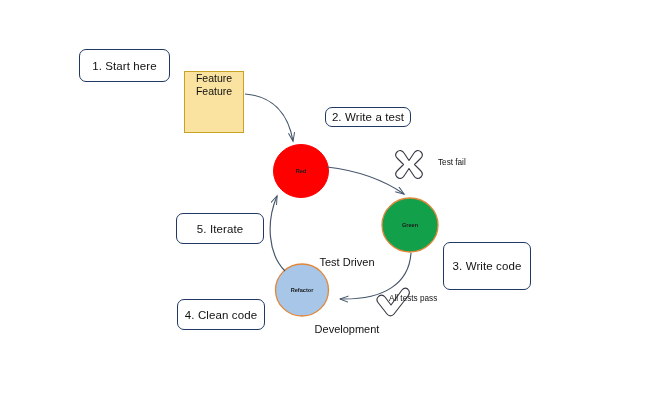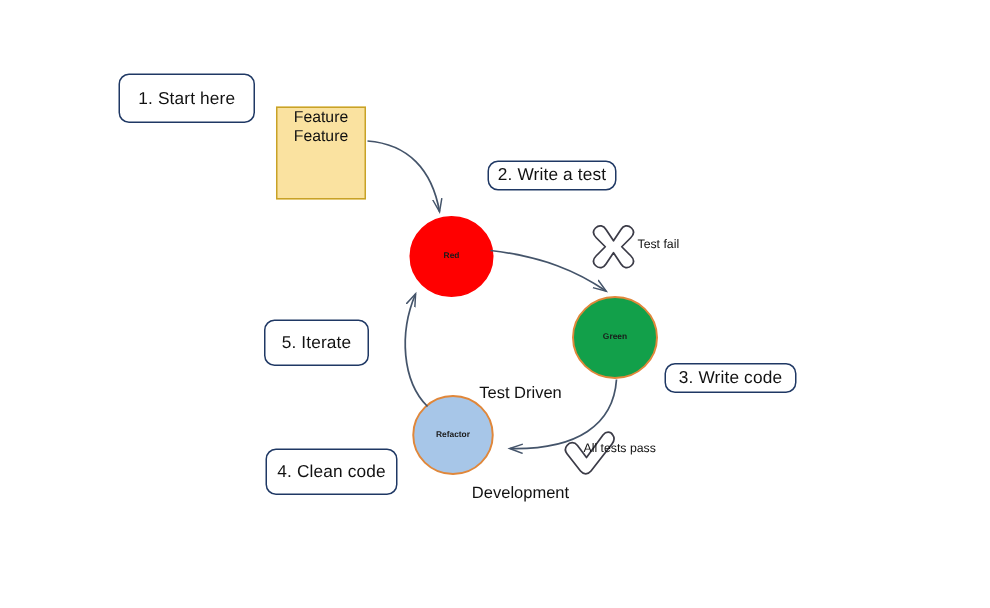--- a/index.html
+++ b/index.html
@@ -140,36 +140,36 @@
 
   <div class="node-label" style="left:301px;top:171px;">Red</div>
   <div class="node-label" style="left:410px;top:225px;">Green</div>
   <div class="node-label" style="left:302px;top:290px;">Refactor</div>
 
   <div id="center-title">
     <span>Test Driven</span>
     <span>Development</span>
   </div>
 
-  <div class="edge-label" style="left:425px;top:158px;">Test fail</div>
+  <div class="edge-label" style="left:438px;top:158px;">Test fail</div>
   <div class="edge-label" style="left:389px;top:294px;">All tests pass</div>
 
   <div class="callout" style="left:79px;top:49px;width:91px;height:33px;text-align:center;">
     <span>1. Start here</span>
   </div>
 
   <div class="callout" style="left:325px;top:107px;width:86px;height:20px;">
     <span>2. Write a test</span>
   </div>
 
-  <div class="callout" style="left:443px;top:242px;width:88px;height:20px;">
+  <div class="callout" style="left:443px;top:242px;width:88px;height:48px;">
     <span>3. Write code</span>
   </div>
 
   <div class="callout" style="left:177px;top:299px;width:88px;height:31px;">
     <span>4. Clean code</span>
   </div>
 
-  <div class="callout" style="left:176px;top:213px;width:70px;height:31px;">
+  <div class="callout" style="left:176px;top:213px;width:88px;height:31px;">
     <span>5. Iterate</span>
   </div>
 
 </div>
 
 </body></html>

